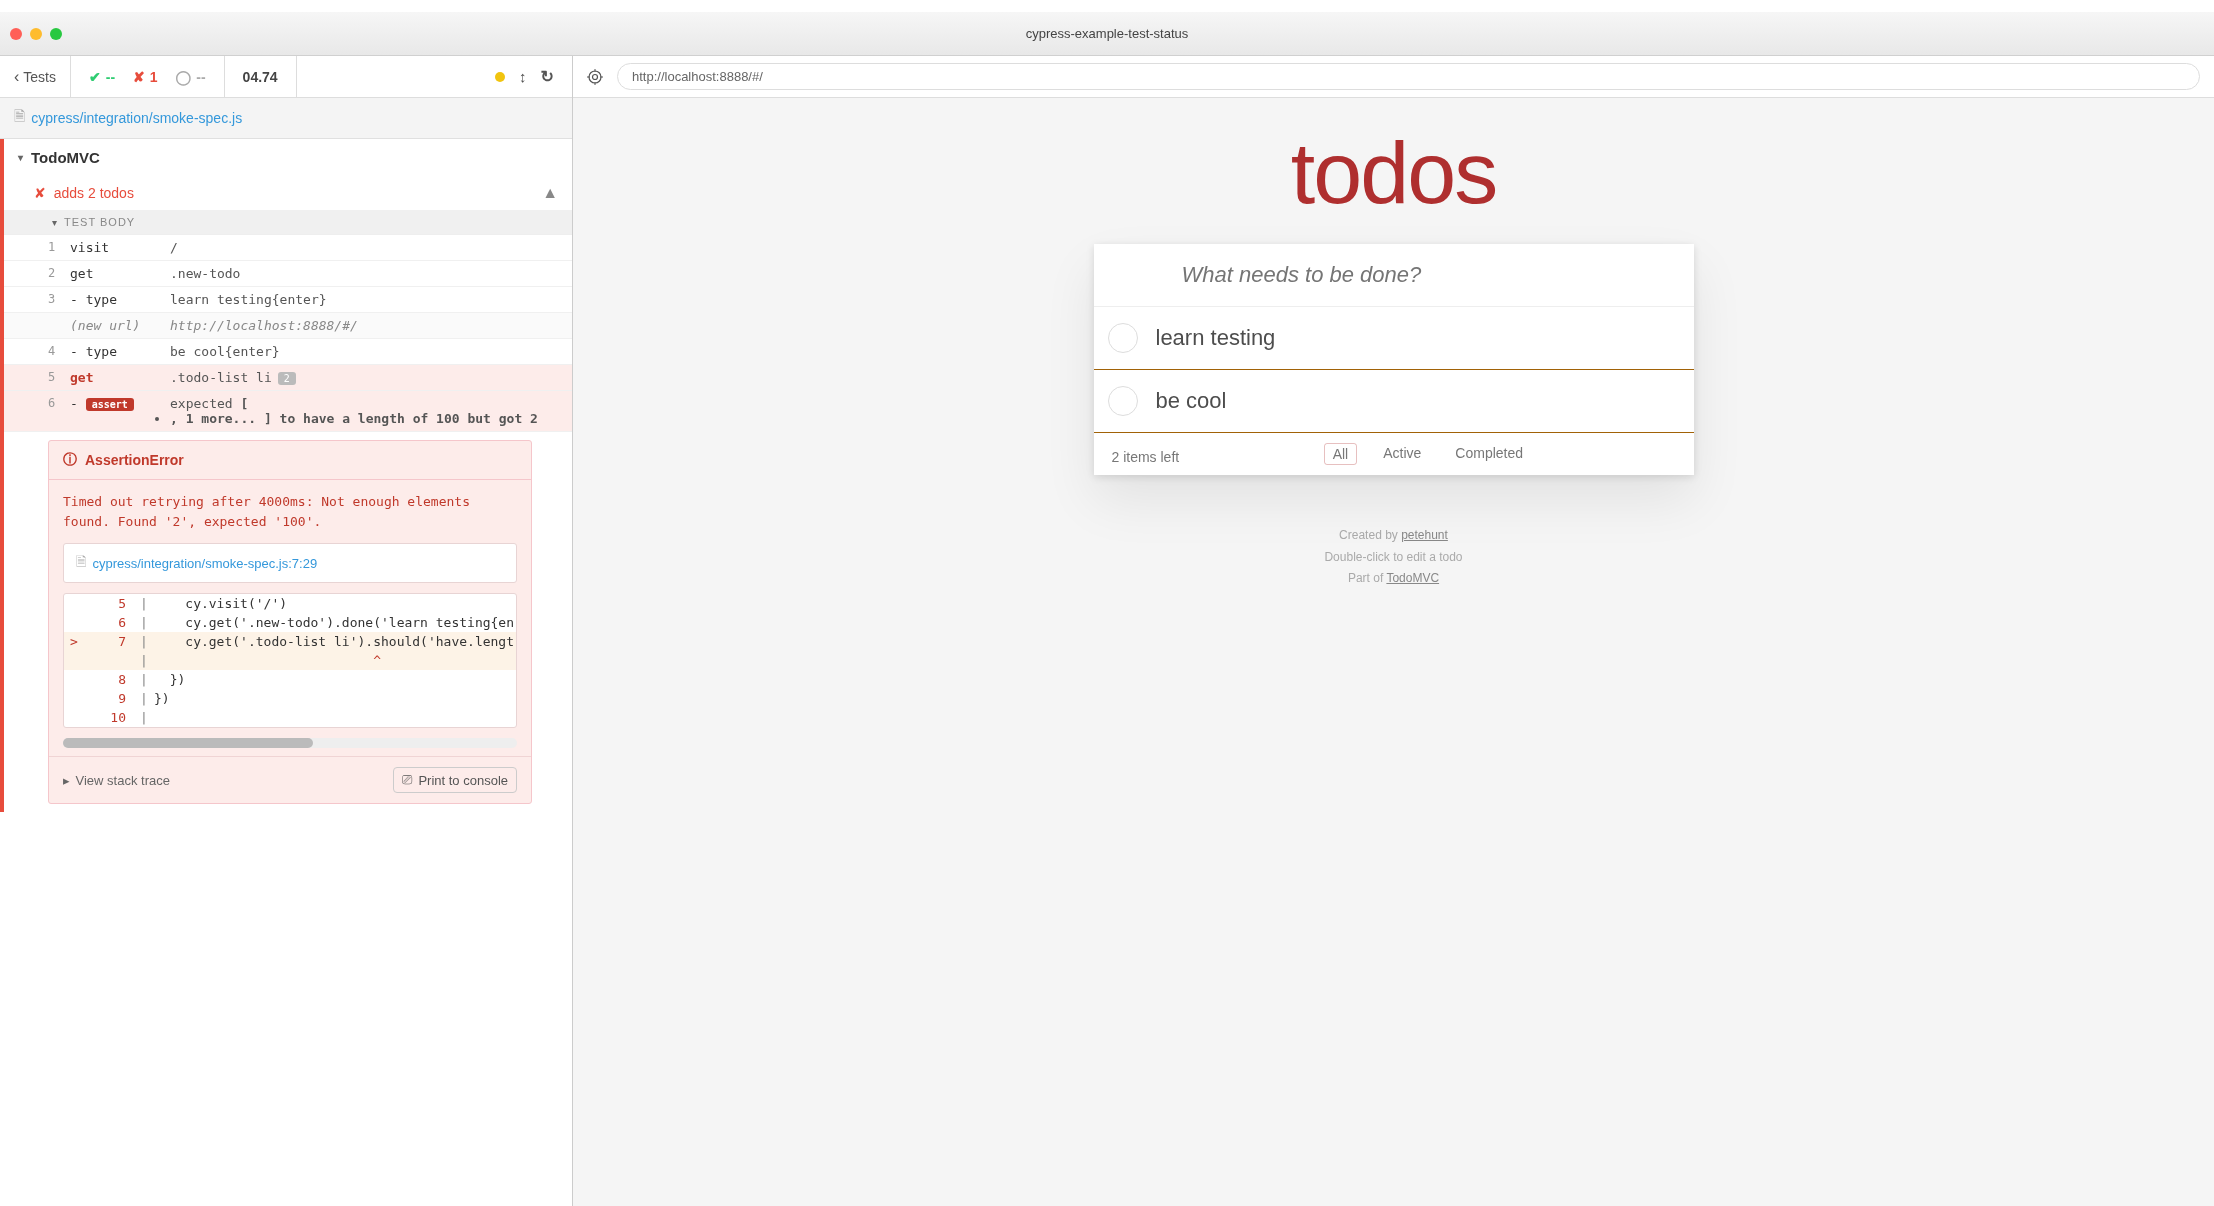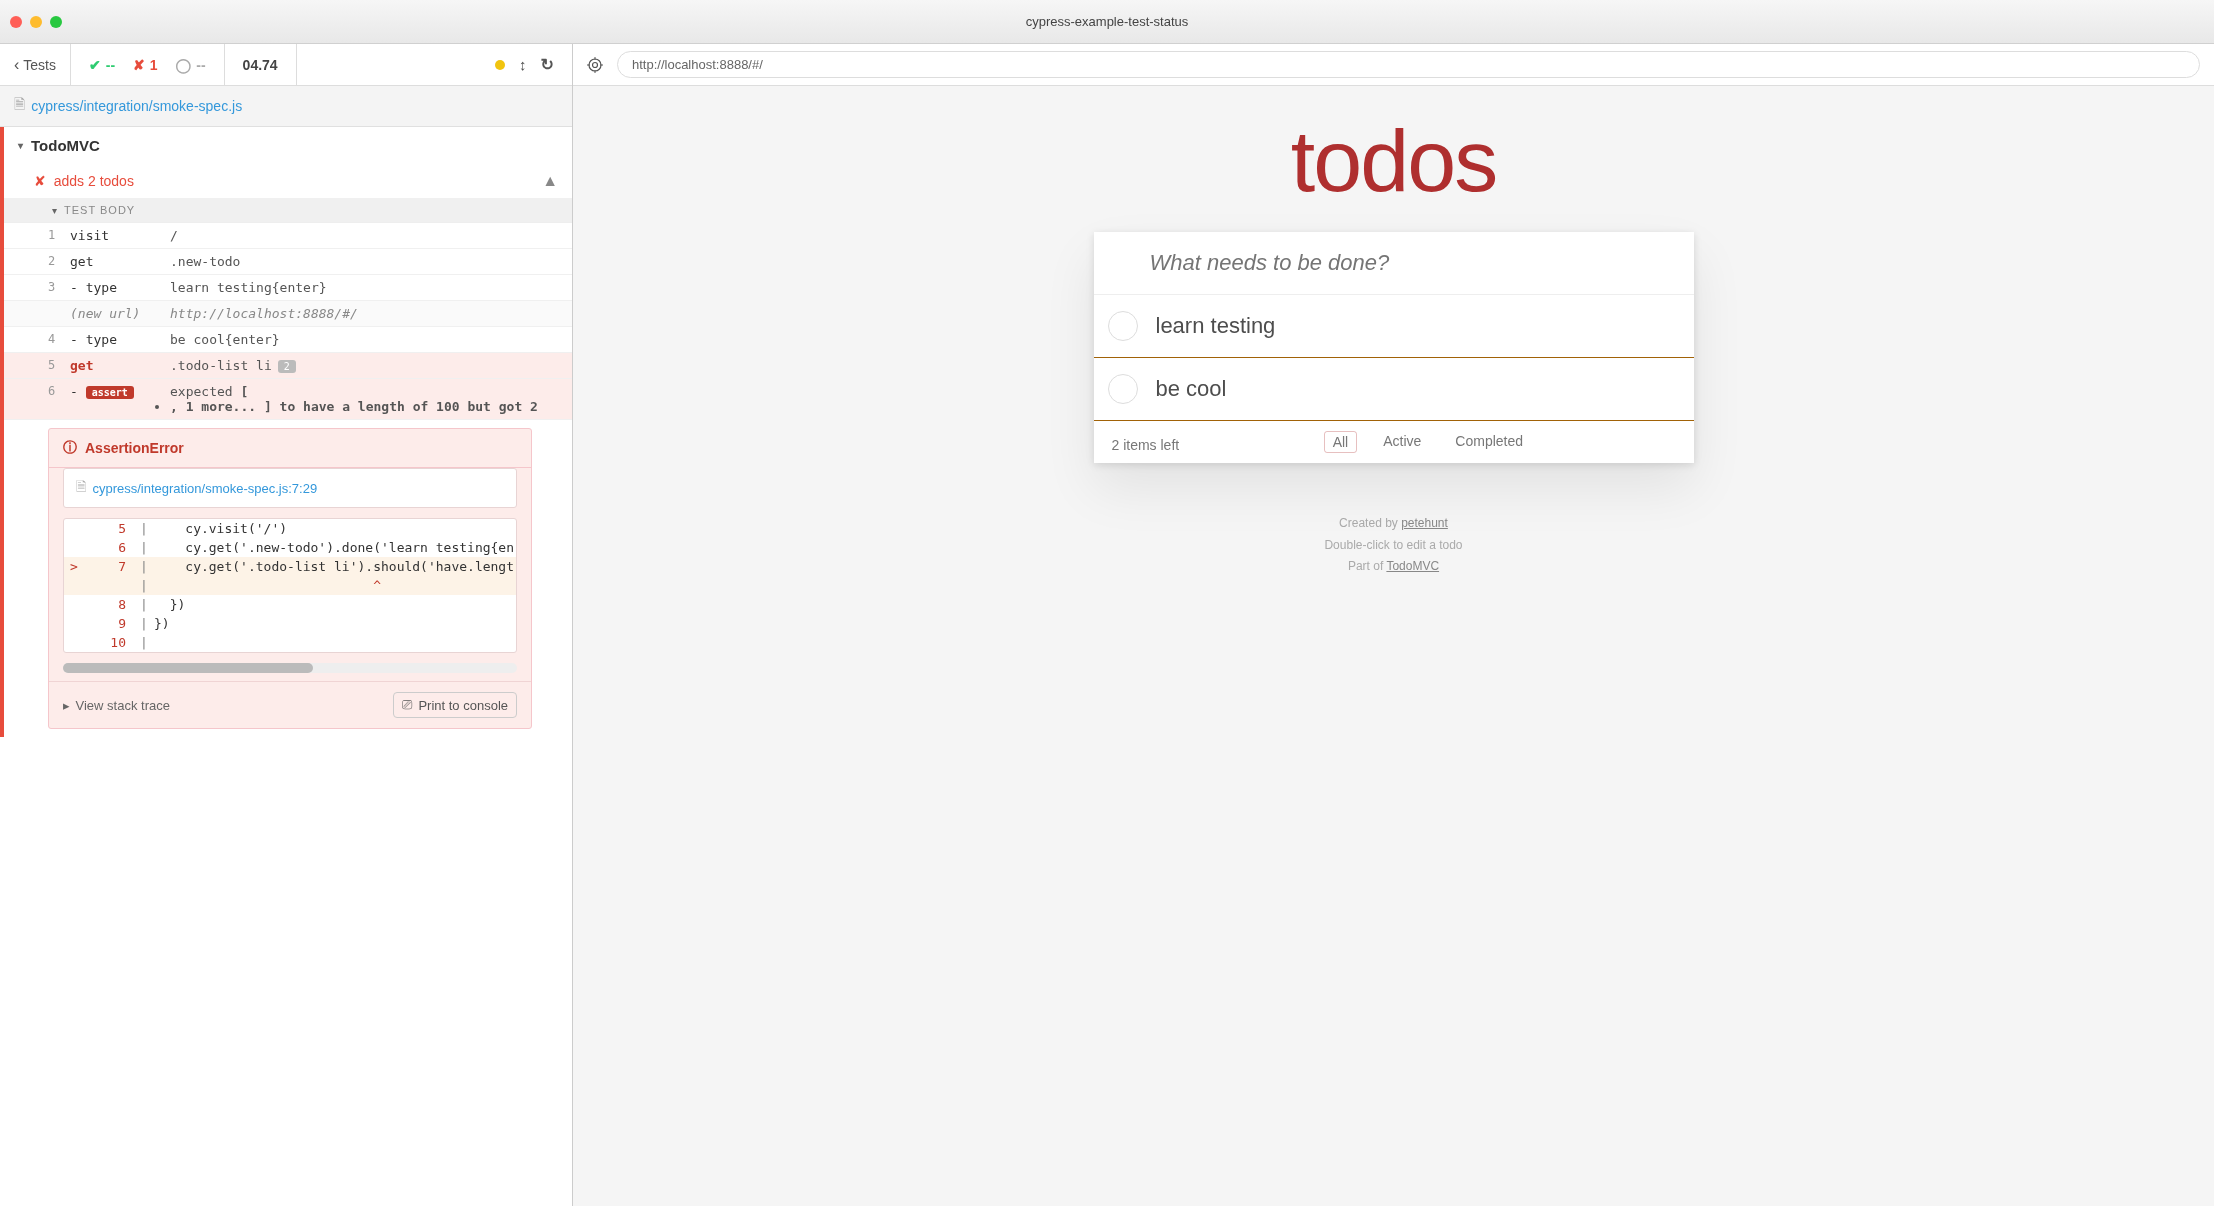--- a/index.html
+++ b/index.html
@@ -1,17 +1,17 @@
 <!DOCTYPE html>
 <html><head>
 <meta charset="utf-8">
 <style>
 * { margin: 0; padding: 0; box-sizing: border-box; }
 body { font-family: -apple-system, BlinkMacSystemFont, "Segoe UI", sans-serif; background: #fff; height: 100vh; overflow: hidden; }
-.titlebar { height: 44px; background: linear-gradient(#f6f6f6,#e8e8e8); border-bottom: 1px solid #d0d0d0; display: flex; align-items: center; padding: 16px 10px; position: relative; }
+.titlebar { height: 44px; background: linear-gradient(#f6f6f6,#e8e8e8); border-bottom: 1px solid #d0d0d0; display: flex; align-items: center; padding: 16px 10px; position: relative; margin-top: 12px; }
 .traffic { display: flex; gap: 8px; }
 .traffic span { width: 12px; height: 12px; border-radius: 50%; display: block; }
 .tl-red { background: #ff5f57; } .tl-yellow { background: #febc2e; } .tl-green { background: #28c840; }
 .titlebar .title { position: absolute; left: 50%; transform: translateX(-50%); font-size: 13px; color: #444; }
 .main { display: flex; height: calc(100vh - 28px); }
 .left { width: 573px; border-right: 1px solid #ccc; display: flex; flex-direction: column; background: #fff; overflow-y: auto; }
 .right { flex: 1; background: #f5f5f5; display: flex; flex-direction: column; }
 .toolbar { height: 42px; border-bottom: 1px solid #ddd; display: flex; align-items: center; font-size: 14px; }
 .tb-back { padding: 0 14px; height: 100%; display: flex; align-items: center; border-right: 1px solid #ddd; cursor: pointer; color: #555; }
 .tb-chev { font-size: 16px; margin-right: 4px; }
@@ -60,21 +60,21 @@
 .errfoot .btn { border: 1px solid #ccc; border-radius: 4px; padding: 4px 8px; display: flex; align-items: center; gap: 6px; cursor: pointer; }
 .errfoot .stack { display: flex; align-items: center; gap: 6px; cursor: pointer; color: #666; }
 
 .rtoolbar { height: 42px; border-bottom: 1px solid #ddd; display: flex; align-items: center; padding: 0 14px; gap: 14px; background: #fff; }
 .target-ico { color: #555; cursor: pointer; }
 .urlbar { flex: 1; background: #fff; border: 1px solid #ddd; border-radius: 14px; padding: 5px 14px; font-size: 13px; color: #666; }
 .app { flex: 1; background: #f5f5f5; overflow-y: auto; }
 .todos-title { text-align: center; font-size: 88px; font-weight: 200; color: #af2f2f; margin: 24px 0 20px; letter-spacing: -2px; }
 .todoapp { background: #fff; margin: 0 auto; width: 600px; box-shadow: 0 2px 8px rgba(0,0,0,0.12), 0 25px 50px rgba(0,0,0,0.08); position: relative; }
 .todoapp::after { content: ''; position: absolute; bottom: -8px; left: 4px; right: 4px; height: 8px; background: #fff; box-shadow: 0 1px 1px rgba(0,0,0,0.15); z-index: -1; }
-.newtodo { width: 100%; border: none; padding: 18px 18px 18px 56px; font-size: 22px; font-style: italic; color: #bbb; font-weight: 300; outline: none; }
+.newtodo { width: 100%; border: none; padding: 18px 18px 18px 88px; font-size: 22px; font-style: italic; color: #bbb; font-weight: 300; outline: none; }
 .todolist { list-style: none; border-top: 1px solid #eee; }
 .todolist li { padding: 16px 18px 16px 14px; border-bottom: 1px solid #a16207; display: flex; align-items: center; gap: 18px; font-size: 22px; color: #4d4d4d; font-weight: 300; }
 .todolist .circ { width: 30px; height: 30px; border: 1px solid #ddd; border-radius: 50%; }
 .todofoot { display: flex; align-items: flex-end; padding: 10px 18px; font-size: 14px; color: #777; }
 .todofoot .count { flex: 0 0 auto; }
 .todofoot .filters { flex: 1; display: flex; justify-content: center; gap: 18px; }
 .todofoot .filters a { text-decoration: none; color: #777; padding: 2px 8px; border-radius: 3px; }
 .todofoot .filters a.sel { border: 1px solid rgba(175,47,47,0.3); }
 .info { text-align: center; margin-top: 50px; font-size: 12px; color: #aaa; line-height: 1.8; }
 .info a { color: #888; }
@@ -180,20 +180,21 @@
             <div class="cmdname">- <span class="assert-pill">assert</span></div>
             <div class="cmdargs">expected <span class="bold">[ <li>, 1 more... ] to have a length of <span class="bold">100</span> but got <span class="bold">2</span></li></span></div>
           </div>
         </div>
 
       <div class="errorbox">
         <div class="errorbox-hdr">
           <span>ⓘ</span>
           <span>AssertionError</span>
         </div>
+        <div class="errorbox-msg">Timed out retrying after 4000ms: Not enough elements found. Found '2', expected '100'.</div>
         <div class="errorbox-file">
           <span class="file-ico" style="color:#aaa;">🗎</span>
           <span>cypress/integration/smoke-spec.js:7:29</span>
         </div>
         <div class="codeframe" id="codeframe">
             <div class="codeline"><span class="codegut codeptr"> </span><span class="codeln">5</span><span class="codegut">|</span><span class="codesrc">    cy.visit('/')</span></div>
             <div class="codeline"><span class="codegut codeptr"> </span><span class="codeln">6</span><span class="codegut">|</span><span class="codesrc">    cy.get('.new-todo').done('learn testing{en</span></div>
             <div class="codeline hl"><span class="codegut codeptr">&gt;</span><span class="codeln">7</span><span class="codegut">|</span><span class="codesrc">    cy.get('.todo-list li').should('have.lengt</span></div>
             <div class="codeline hl"><span class="codegut codeptr"> </span><span class="codeln"></span><span class="codegut">|</span><span class="codesrc codeptr">                            ^</span></div>
             <div class="codeline"><span class="codegut codeptr"> </span><span class="codeln">8</span><span class="codegut">|</span><span class="codesrc">  })</span></div>

